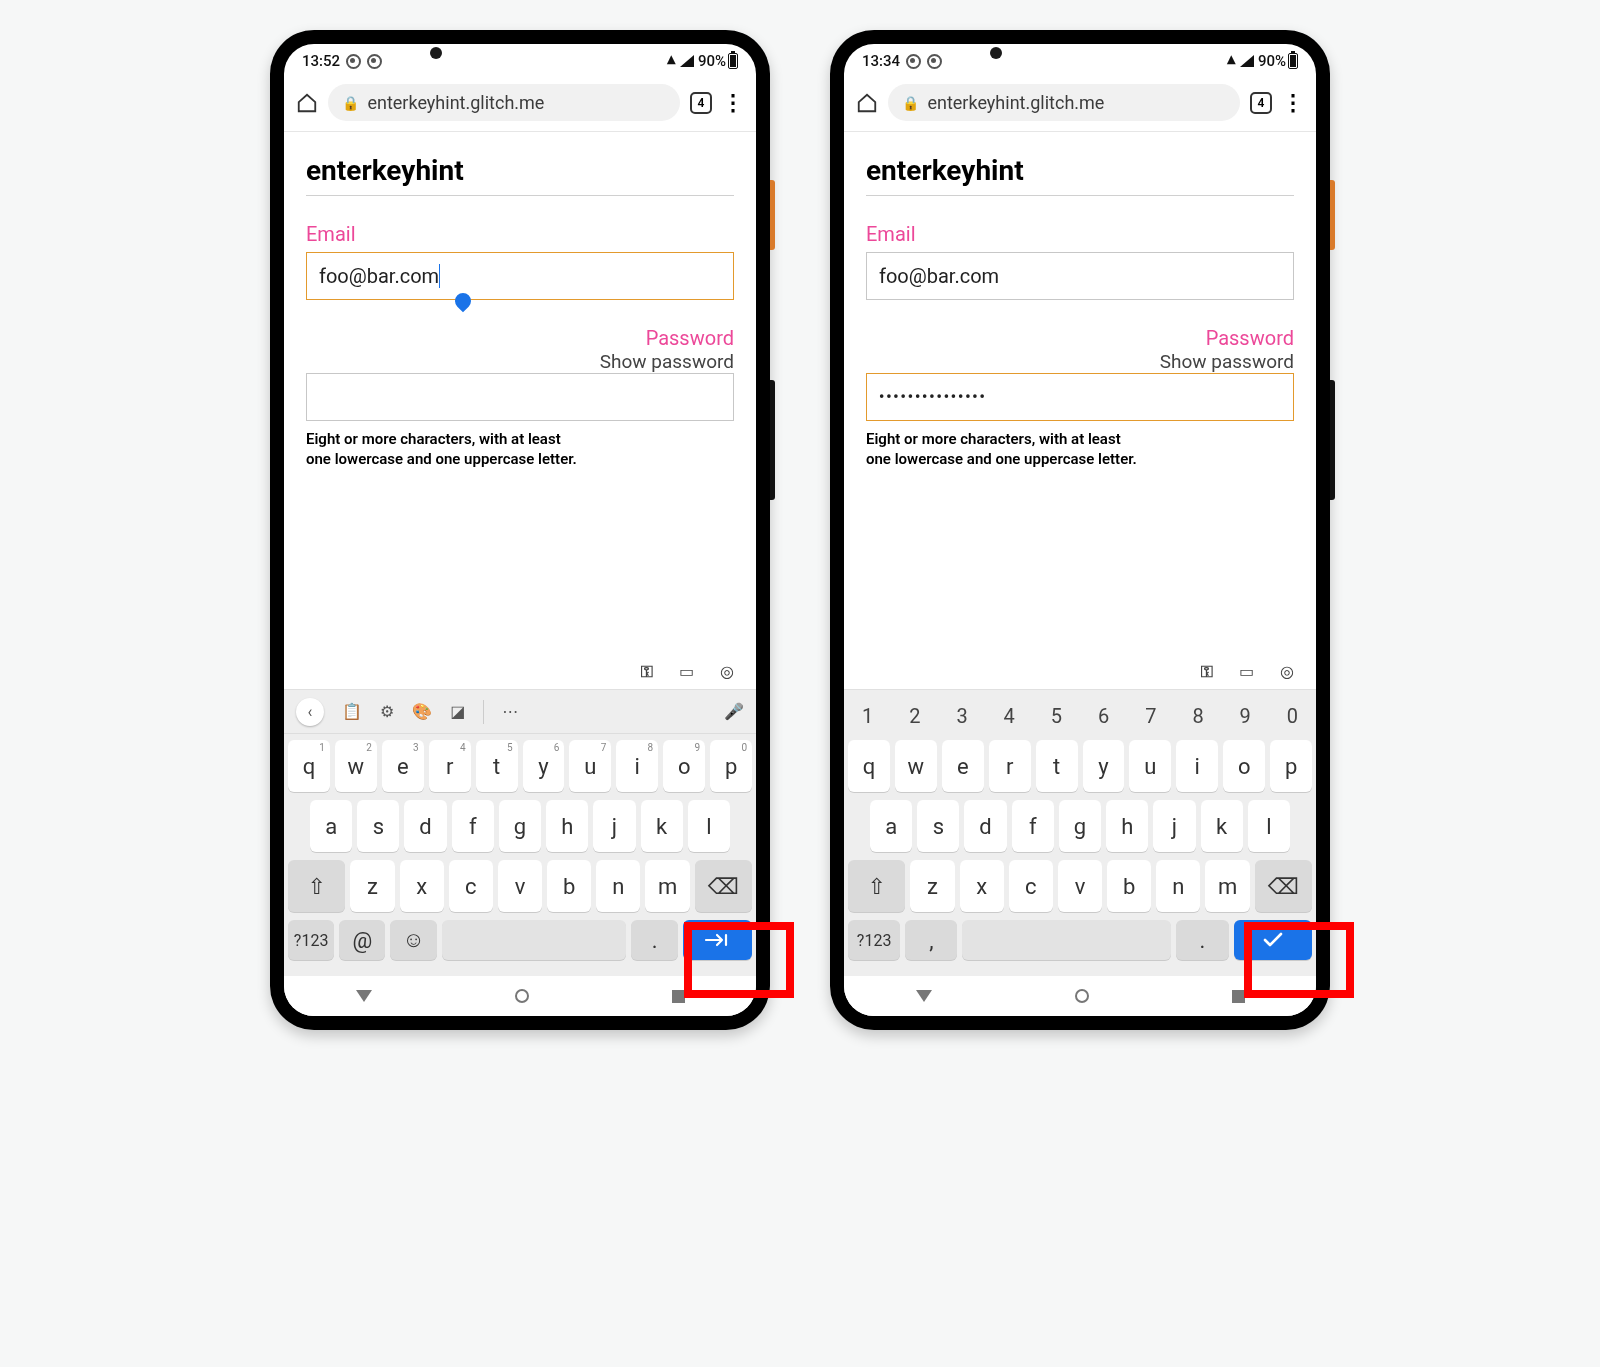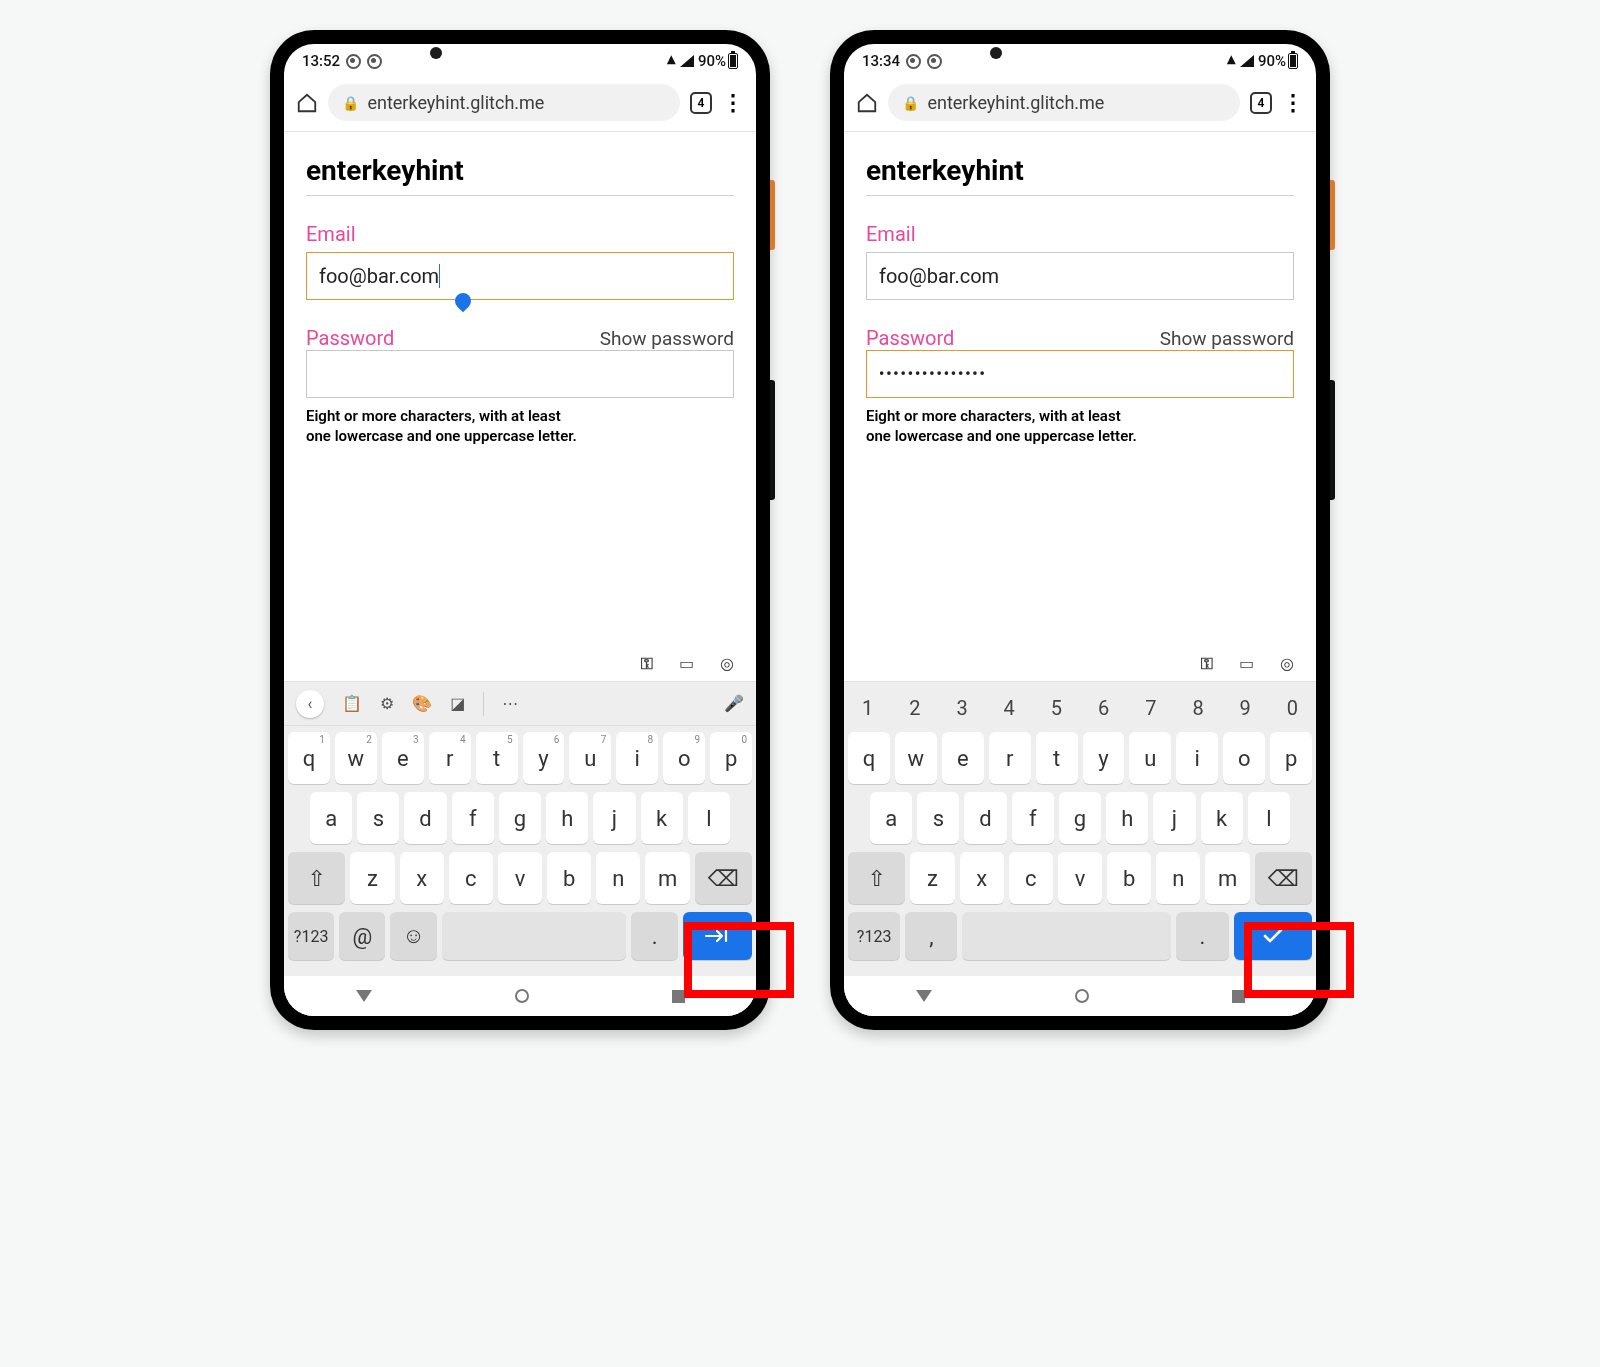--- a/index.html
+++ b/index.html
@@ -83,21 +83,21 @@
   }
   .lock {font-size:14px;}
   .tabcount{width:22px;height:22px;border:2px solid #333;border-radius:5px;display:flex;align-items:center;justify-content:center;font-size:12px;font-weight:600;}
   .kebab{font-size:22px;font-weight:700;}
 
   
   .content { padding: 22px 22px 10px; flex: 0 0 auto; }
   .divider { height:1px; background:#d0d0d0; margin:8px 0 26px; }
   h1 { font-size:28px; font-weight:700; margin-bottom:6px; }
   .lbl {font-size:20px;color:#ec4899;margin-bottom:6px;display:block;}
-  .pw-row {display:flex;justify-content:space-between;align-items:flex-end;margin-top:26px;}
+  .pw-row {display:flex;justify-content:space-between;align-items:flex-end;margin-top:26px;flex-direction:column;}
   .show-pw{font-size:19px;color:#444;}
   .field {
     width:100%; border:1px solid #c7c7c7; padding:8px 12px;
     font-size:20px; color:#222; background:#fff; height:48px;
     display:flex;align-items:center;position:relative;
   }
   .field.focused { border:1.5px solid #e39a2d; }
   .caret-dot{position:absolute;bottom:-10px;width:16px;height:16px;background:#1a73e8;border-radius:50% 50% 50% 0;transform:rotate(-45deg);}
   .cursor-line{display:inline-block;width:1px;height:24px;background:#1a73e8;vertical-align:middle;}
   .hint {font-size:15px;font-weight:600;line-height:1.35;margin-top:8px;}
@@ -123,21 +123,21 @@
     background:#fff;border-radius:6px;min-width:40px;height:52px;
     display:flex;align-items:center;justify-content:center;
     font-size:22px;color:#333;box-shadow:0 1px 0 rgba(0,0,0,.15);
     position:relative;flex:1;
   }
   .key.dark{background:#dadada;}
   .key .sup{position:absolute;top:2px;right:5px;font-size:10px;color:#888;}
   .key.space{flex:4;background:#e3e3e3;}
   .key.enter{background:#1a73e8;color:#fff;flex:1.5;}
   .key.shift,.key.bksp{flex:1.3;background:#dadada;}
-  .bottomrow .key{height:48px;}
+  .bottomrow .key{height:40px;}
   .sym{font-size:16px;}
 
   .highlight-box{
     position:absolute;
     border:8px solid #ff0000;
     width:110px;height:76px;
     pointer-events:none;
     z-index:5;
   }
 

